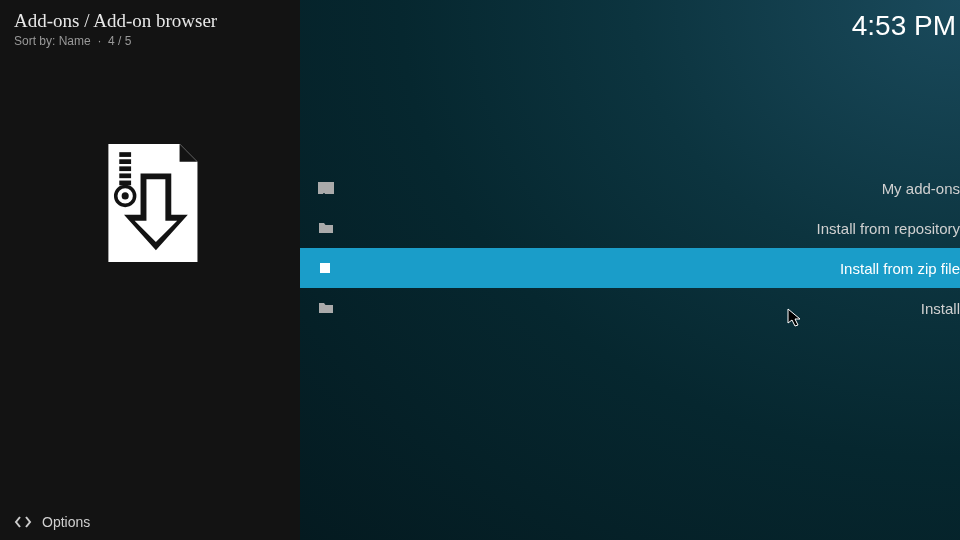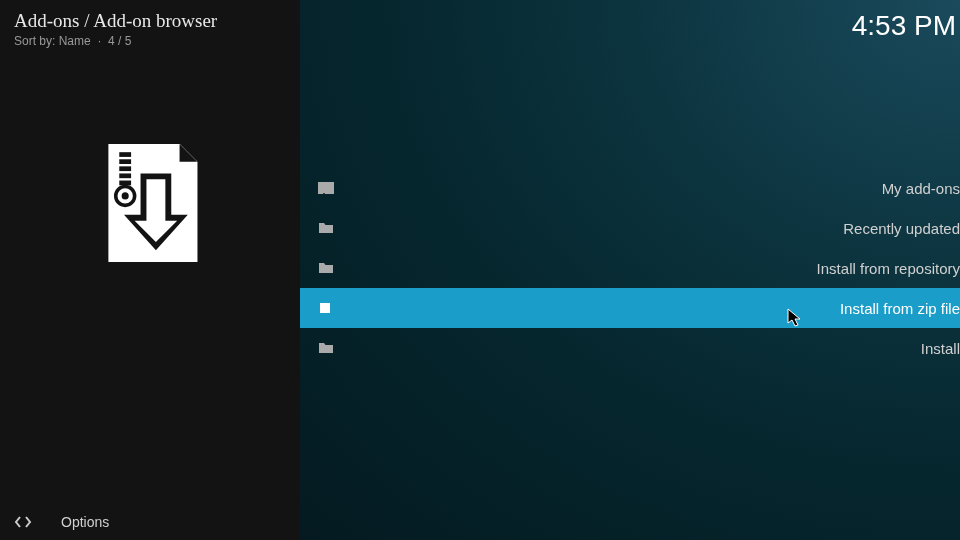--- a/index.html
+++ b/index.html
@@ -60,21 +60,20 @@
       display: flex;
       align-items: center;
       gap: 10px;
     }
     .arrows-icon {
       color: #ccc;
     }
     .options-label {
       color: #d0d0d0;
       font-size: 14px;
-      margin-left: 19px;
     }
     .main {
       flex: 1;
       height: 100%;
       background: radial-gradient(ellipse at top right, #1a4a5c 0%, #0c343f 35%, #06272f 60%, #041a20 100%);
       position: relative;
     }
     .clock {
       position: absolute;
       top: 10px;
@@ -169,26 +168,20 @@
       <svg class="folder-icon" viewBox="0 0 16 12">
           <path d="M0 2 L6 2 L7 0 L16 0 L16 12 L0 12 Z M0 0 L5 0 L6 2 L0 2 Z" transform="scale(1,-1) translate(0,-12)"></path>
           <path d="M1 1 L6 1 L7.5 3 L15 3 L15 11 L1 11 Z"></path>
         </svg>
       <span class="menu-label">My add-ons</span>
     </div>
     <div class="menu-item">
       <svg class="folder-icon" viewBox="0 0 16 12">
           <path d="M1 1 L6 1 L7.5 3 L15 3 L15 11 L1 11 Z"></path>
         </svg>
-      <span class="menu-label">Recently updated</span>
-    </div>
-    <div class="menu-item">
-      <svg class="folder-icon" viewBox="0 0 16 12">
-          <path d="M1 1 L6 1 L7.5 3 L15 3 L15 11 L1 11 Z"></path>
-        </svg>
       <span class="menu-label">Install from repository</span>
     </div>
     <div class="menu-item selected">
       <svg class="zip-small-icon" viewBox="0 0 14 14">
           <rect x="2" y="2" width="10" height="10"></rect>
         </svg>
       <span class="menu-label">Install from zip file</span>
     </div>
     <div class="menu-item">
       <svg class="folder-icon" viewBox="0 0 16 12">

